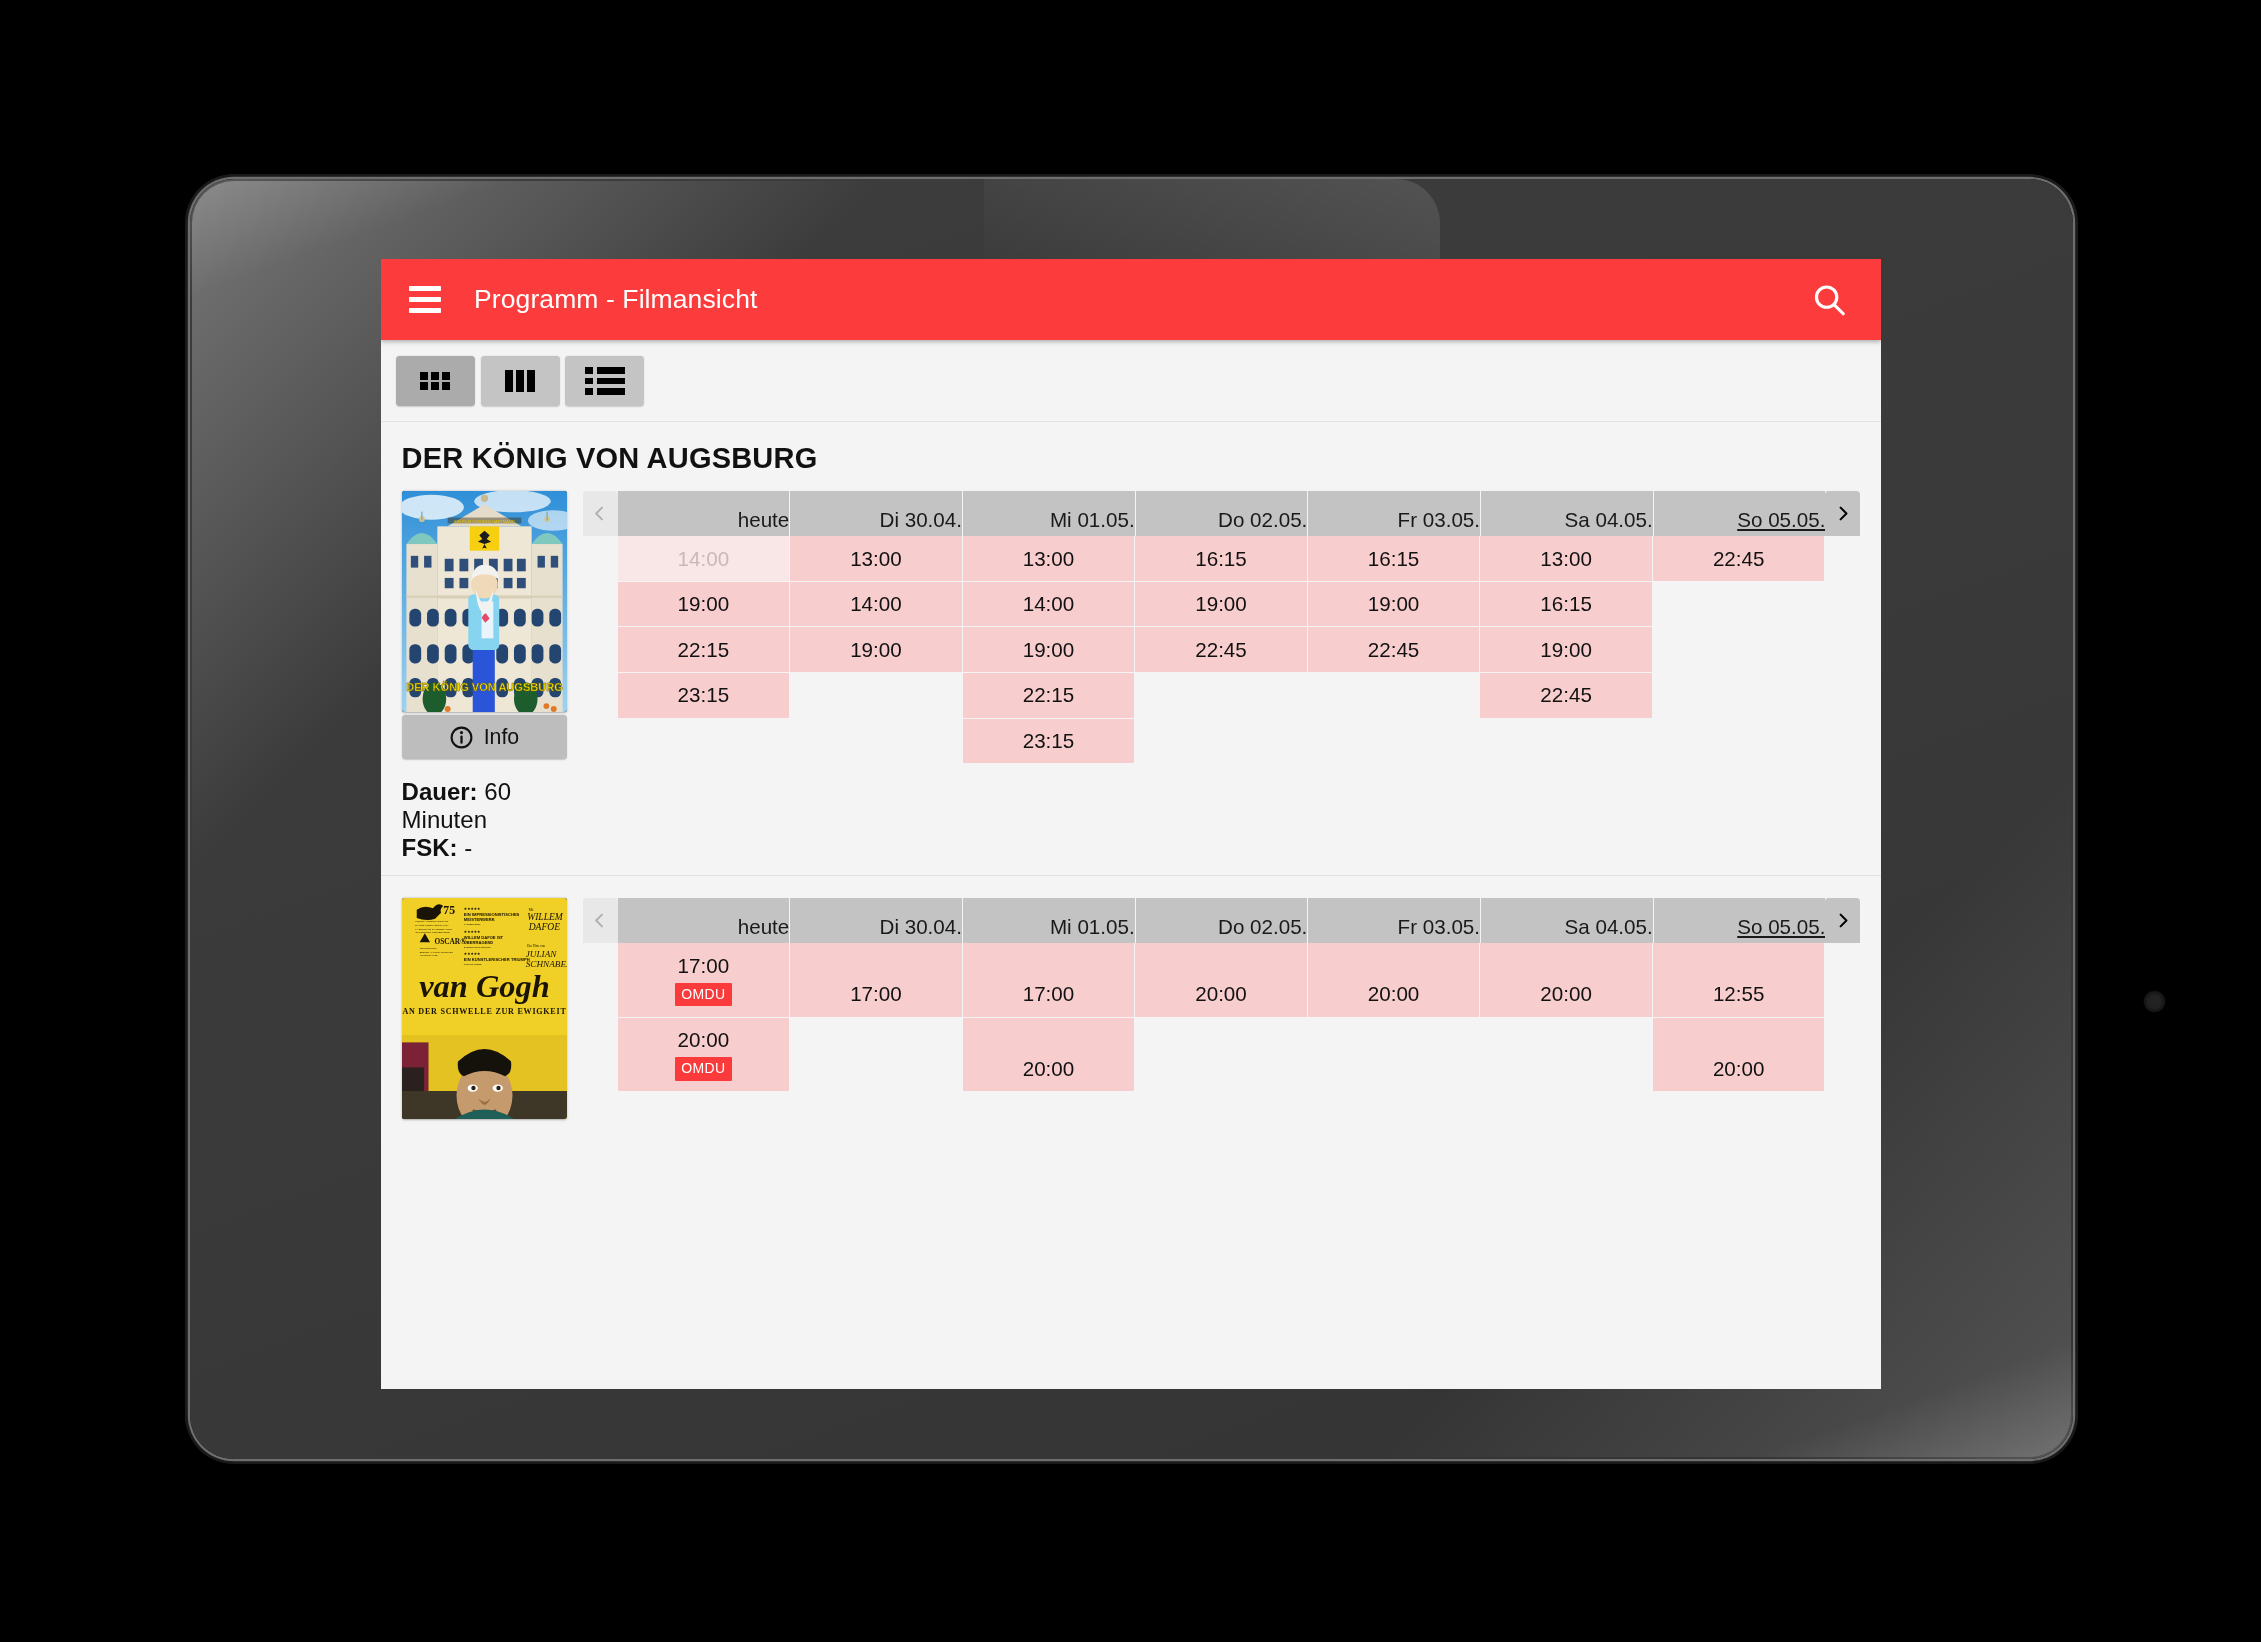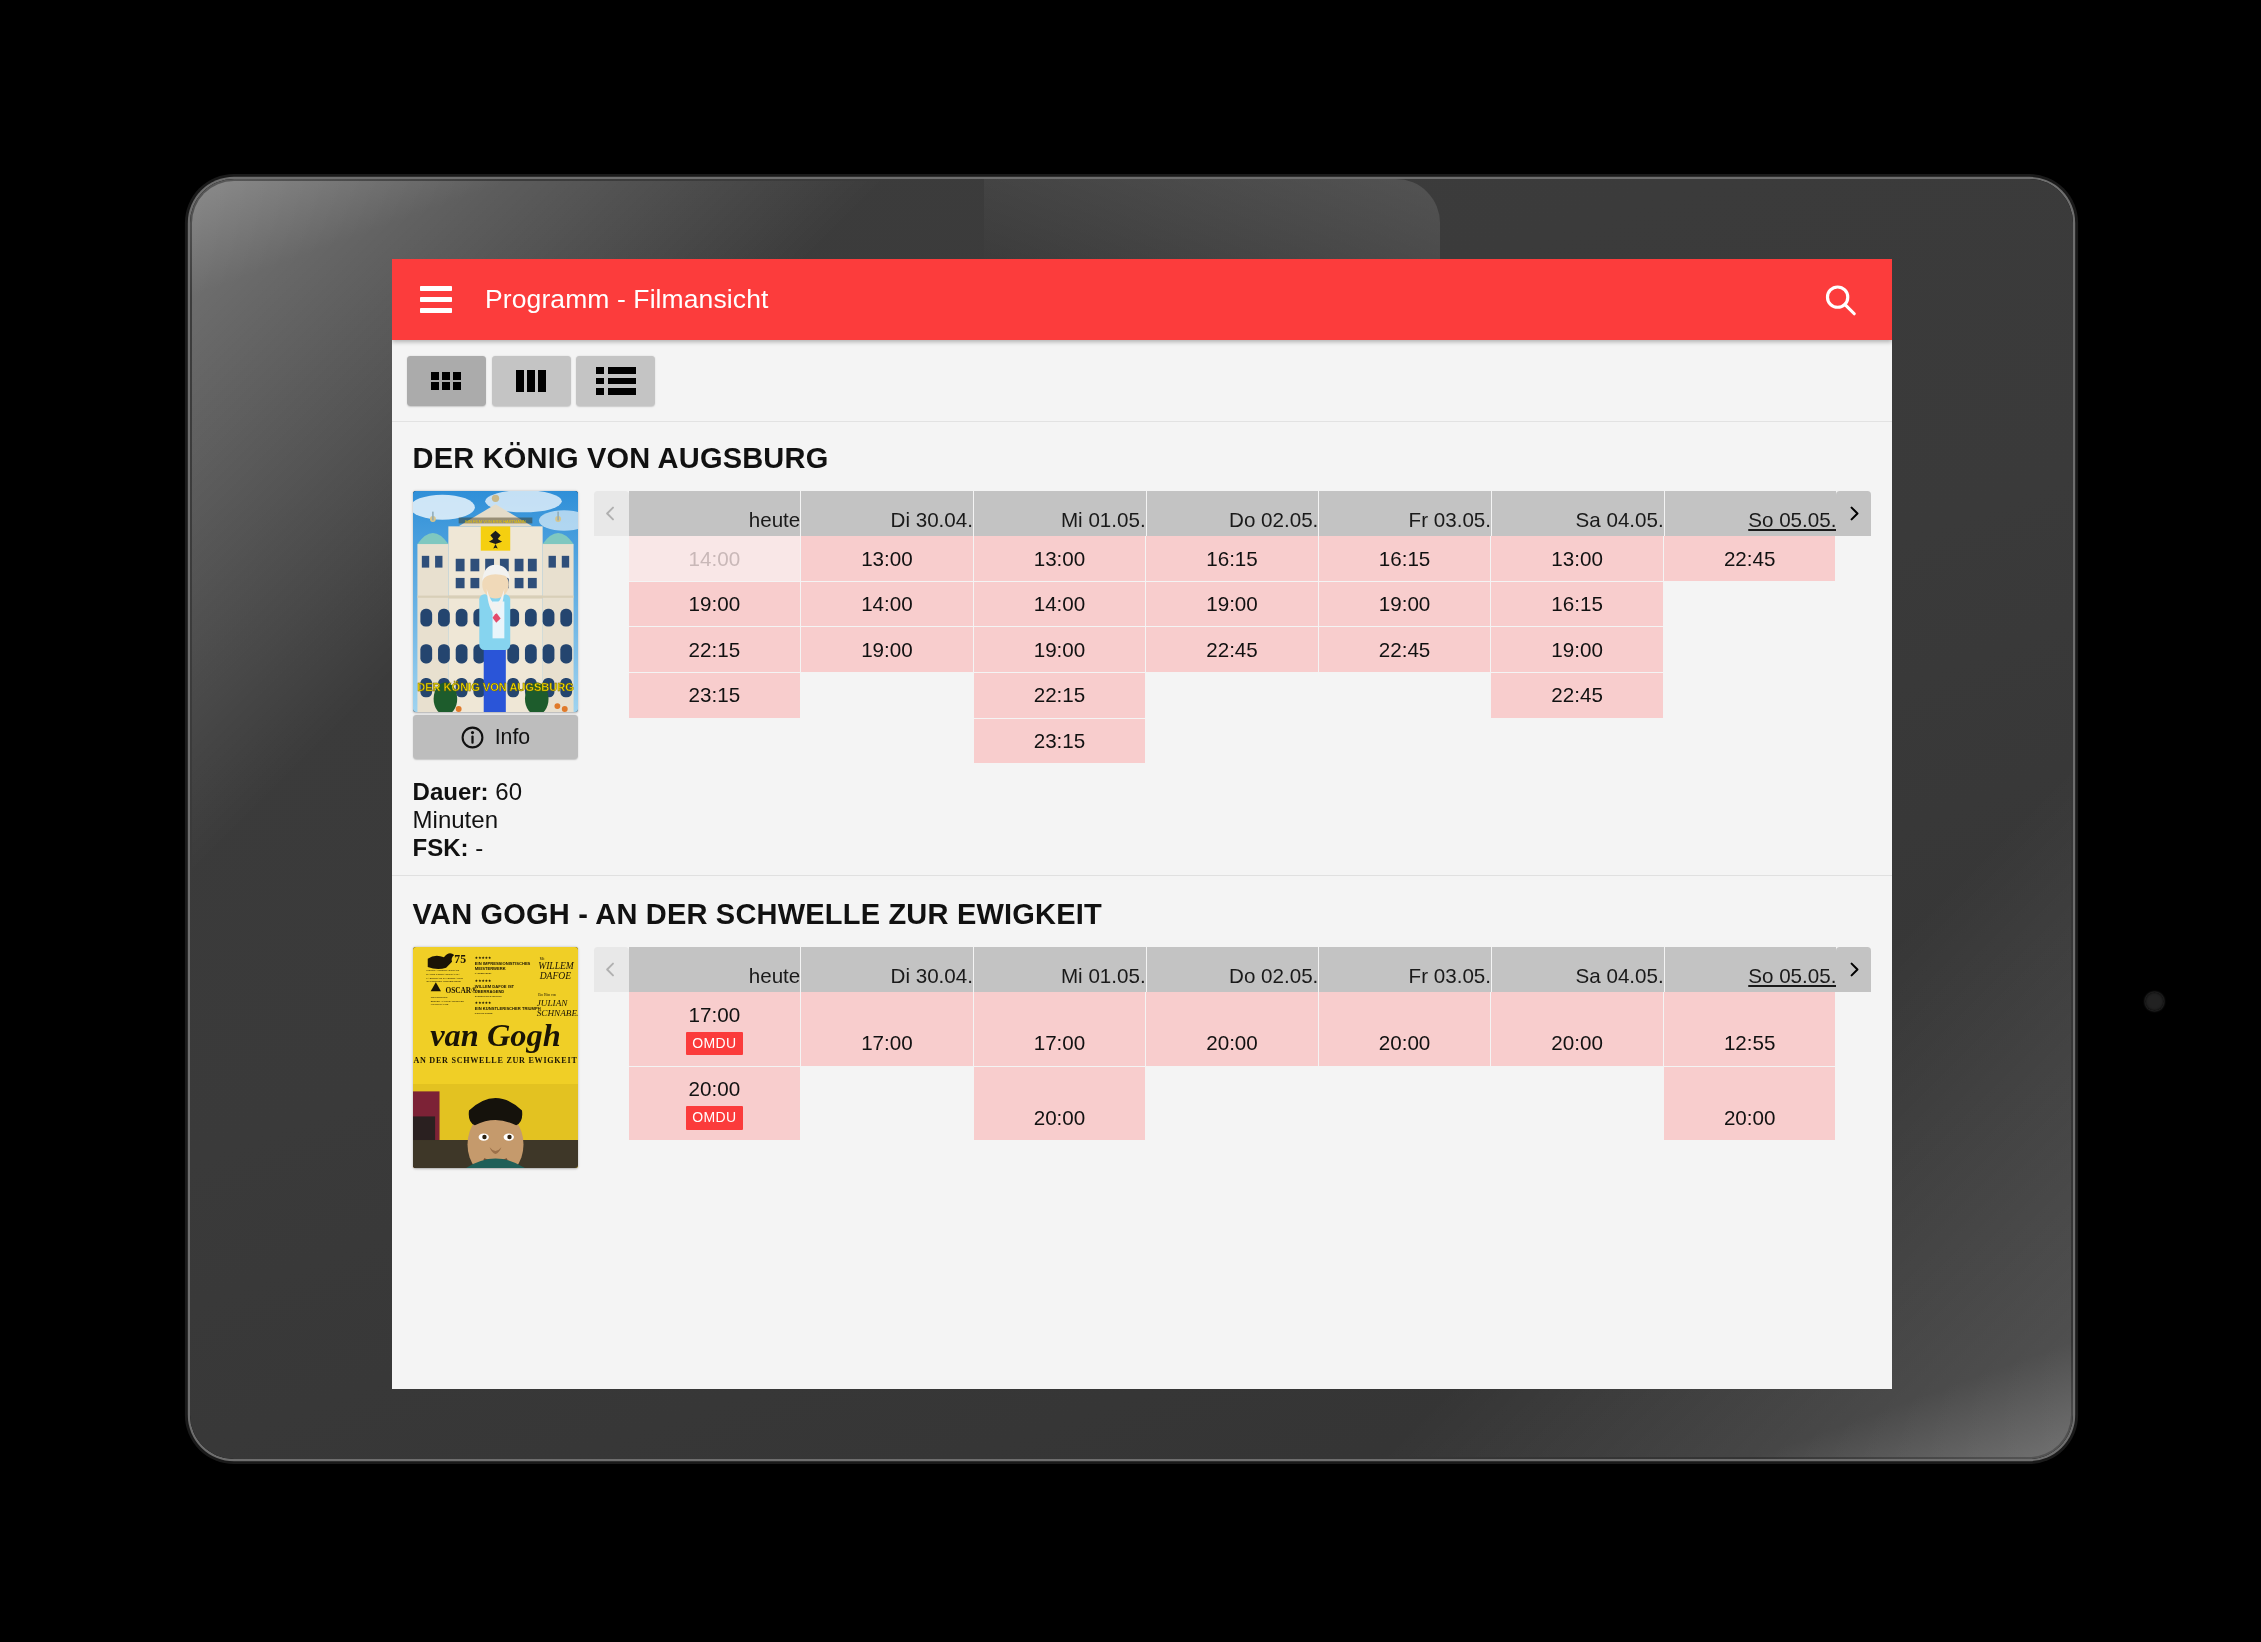--- a/index.html
+++ b/index.html
@@ -43,21 +43,21 @@
     border-radius:50%; background:#2f4d8f; opacity:.85;
   }
   #home-dot {
     position:absolute; left:1955px; top:813px; width:19px; height:19px;
     border-radius:50%; background:#222; box-shadow: inset 0 0 2.9px #000, 0 0 2.2px #555;
   }
 
   
   #screen {
     position:absolute;
-    left:392px; top:259px;
+    left:381px; top:259px;
     width:1500px; height:1130px;
     background:#f4f4f4;
     overflow:hidden;
   }
 
   
   #app-bar {
     height:81px;
     background:#fc3c3c;
     display:flex; align-items:center;
@@ -457,21 +457,20 @@
               <div class="cell empty"></div>
               <div class="cell empty"></div>
               <div class="nav-spacer"></div>
             </div>
           </div>
       </div>
     </div>
   </div>
 
   <div class="movie-section">
-    <div class="movie-title">VAN GOGH - AN DER SCHWELLE ZUR EWIGKEIT</div>
     <div class="movie-body">
       <div class="poster-col">
         <div class="poster">
           <svg viewBox="0 0 224 300" preserveAspectRatio="none">
             <rect width="224" height="300" fill="#f0cf26"></rect>
 
             <path d="M20 16 q10 -7 22 -2 q7 -9 14 -3 q-5 4 -3 9 l-8 8 q-12 4 -25 -1 z" fill="#1a1406"></path>
             <text x="56" y="22" font-family="Liberation Serif, serif" font-weight="bold" font-size="16" fill="#1a1406">75</text>
             <g fill="#2b2208" font-family="Liberation Sans, sans-serif" font-size="3.4">
               <text x="18" y="33">MOSTRA INTERNAZIONALE</text>

